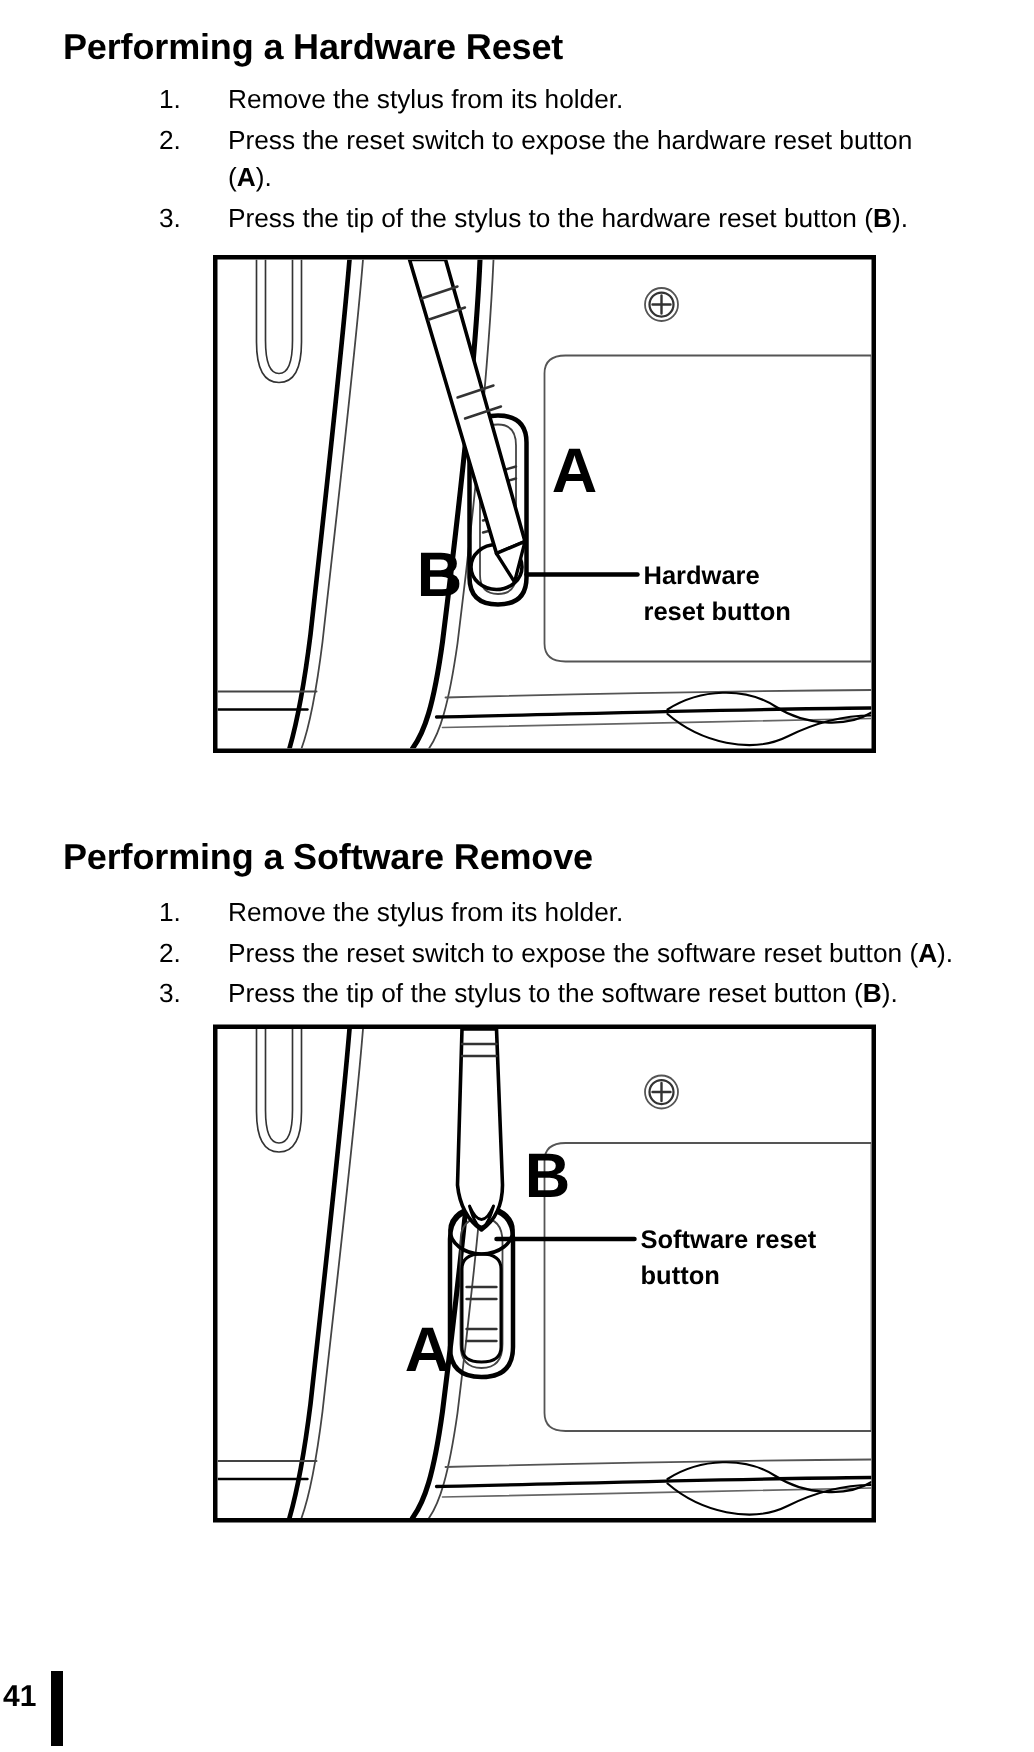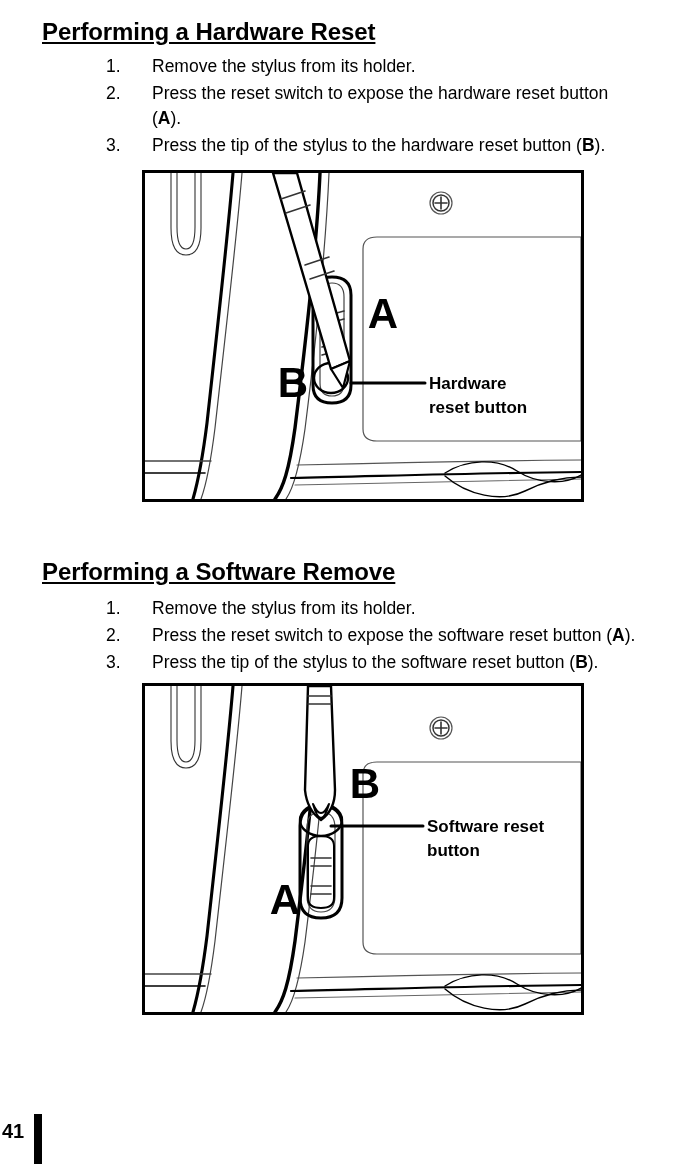--- a/index.html
+++ b/index.html
@@ -23,21 +23,20 @@
 
   
   .section-heading {
     position: absolute;
     left: 42px;
     font-size: 24px;
     font-weight: bold;
     letter-spacing: -0.1px;
     line-height: 28px;
     white-space: nowrap;
-    text-decoration: underline;
   }
   #heading-hardware { top: 2px; }
   #heading-software { top: 542px; }
 
   
   .steps {
     position: absolute;
     left: 66px;
     width: 600px;
   }

